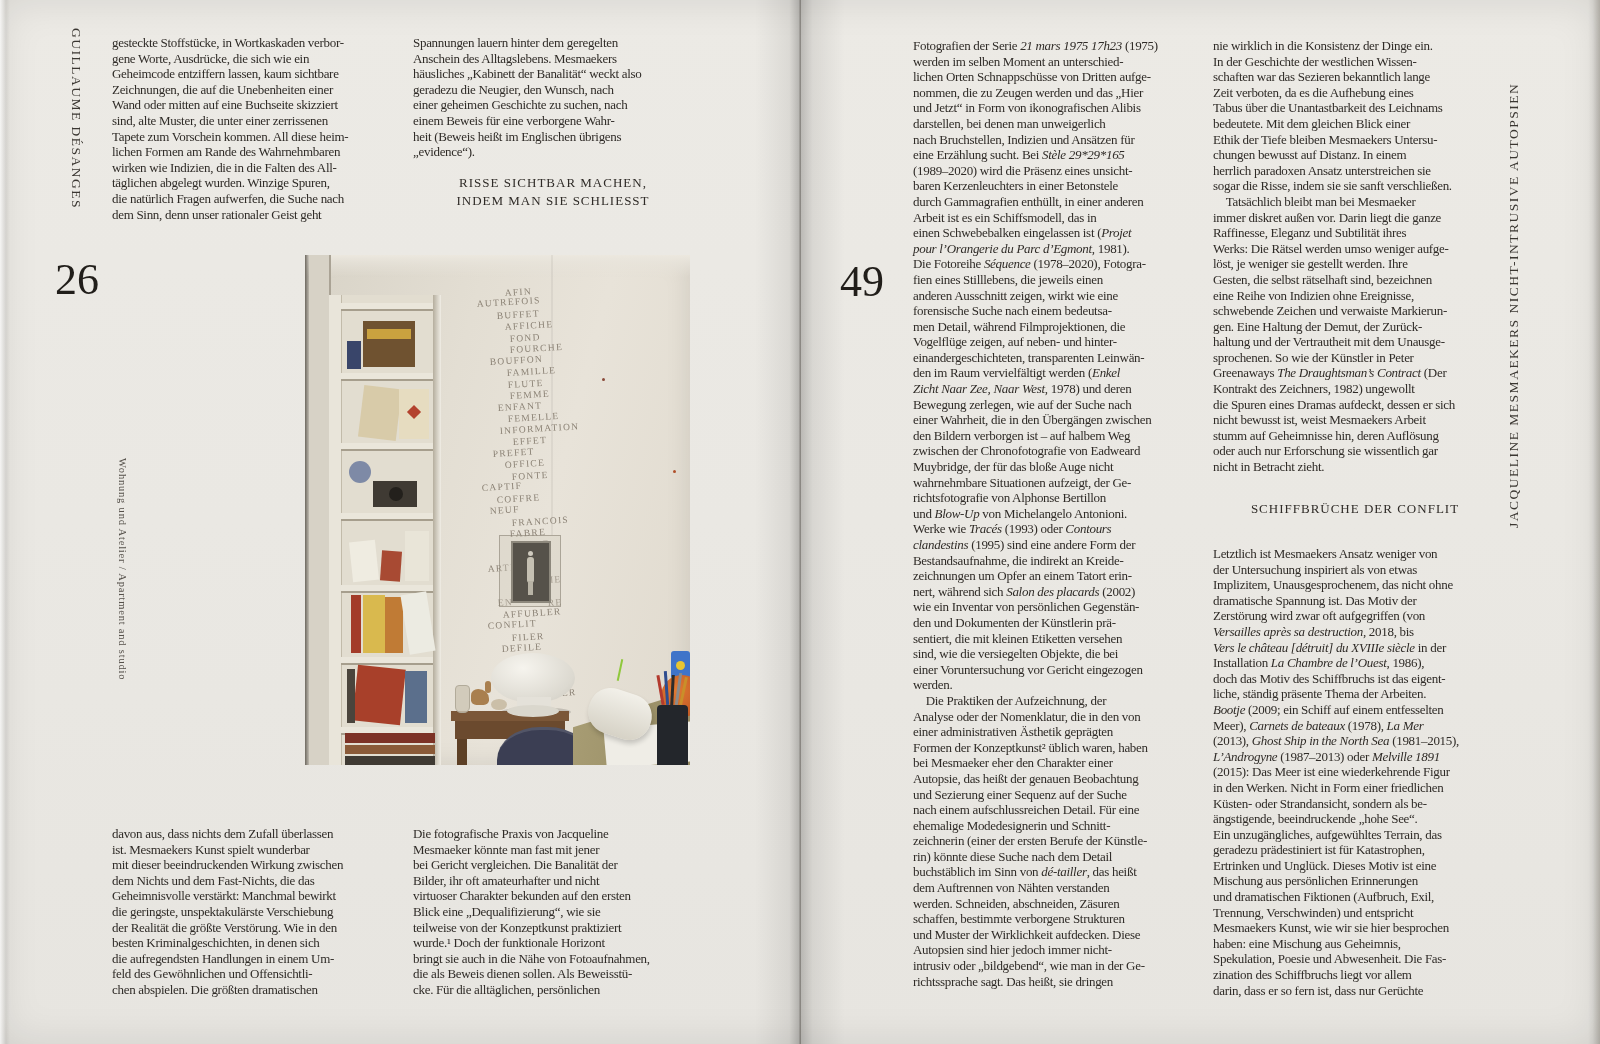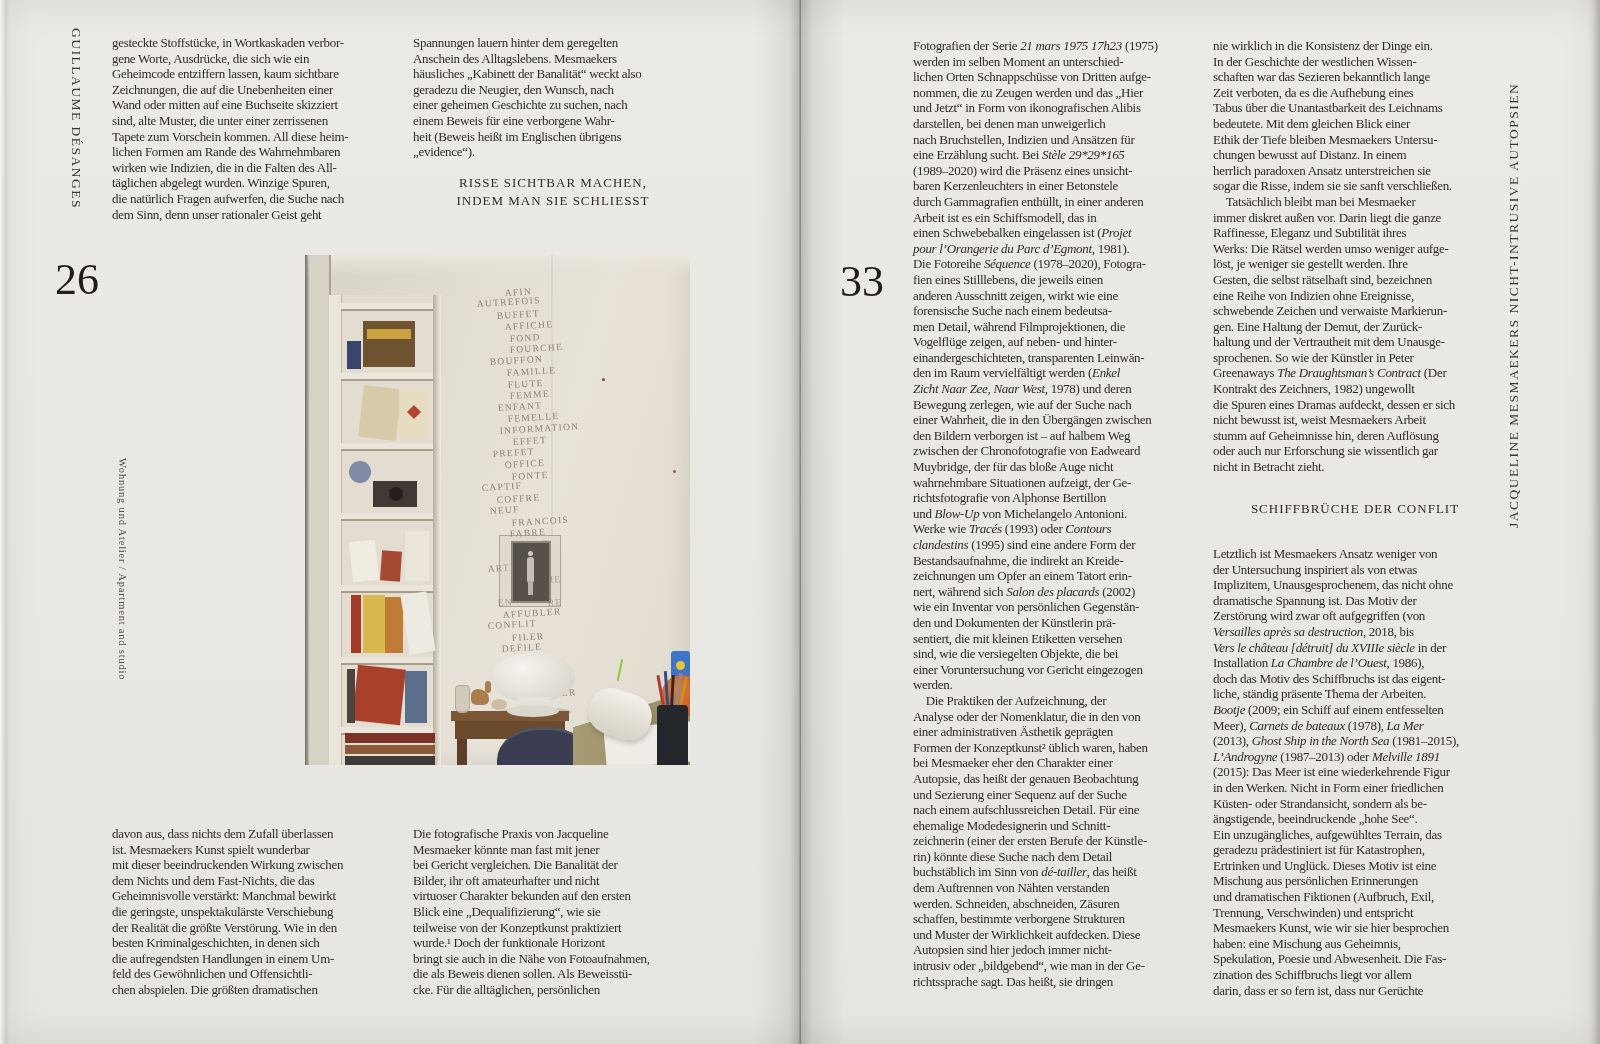--- a/index.html
+++ b/index.html
@@ -160,21 +160,21 @@
       <div class="ph" style="left:352px;top:450px;width:31px;height:60px;border-radius:4px 4px 0 0;background:#23262b;"></div>
     </div>
 
     <div class="capvert">Wohnung und Atelier / Apartment and studio</div>
 
     <div class="col" style="left:112px;top:826px;width:290px;">davon aus, dass nichts dem Zufall überlassen<br>ist. Mesmaekers Kunst spielt wunderbar<br>mit dieser beeindruckenden Wirkung zwischen<br>dem Nichts und dem Fast-Nichts, die das<br>Geheimnisvolle verstärkt: Manchmal bewirkt<br>die geringste, unspektakulärste Verschiebung<br>der Realität die größte Verstörung. Wie in den<br>besten Kriminalgeschichten, in denen sich<br>die aufregendsten Handlungen in einem Um-<br>feld des Gewöhnlichen und Offensichtli-<br>chen abspielen. Die größten dramatischen</div>
     <div class="col" style="left:413px;top:826px;width:300px;">Die fotografische Praxis von Jacqueline<br>Mesmaeker könnte man fast mit jener<br>bei Gericht vergleichen. Die Banalität der<br>Bilder, ihr oft amateurhafter und nicht<br>virtuoser Charakter bekunden auf den ersten<br>Blick eine „Dequalifizierung“, wie sie<br>teilweise von der Konzeptkunst praktiziert<br>wurde.¹ Doch der funktionale Horizont<br>bringt sie auch in die Nähe von Fotoaufnahmen,<br>die als Beweis dienen sollen. Als Beweisstü-<br>cke. Für die alltäglichen, persönlichen</div>
   </div>
 
   <div>
-    <div class="pagenum" style="left:840px;top:260px;">33</div>
+    <div class="pagenum" style="left:840px;top:260px;">49</div>
     <div class="col" style="left:913px;top:38px;width:285px;">Fotografien der Serie <em>21 mars 1975 17h23</em> (1975)<br>werden im selben Moment an unterschied-<br>lichen Orten Schnappschüsse von Dritten aufge-<br>nommen, die zu Zeugen werden und das „Hier<br>und Jetzt“ in Form von ikonografischen Alibis<br>darstellen, bei denen man unweigerlich<br>nach Bruchstellen, Indizien und Ansätzen für<br>eine Erzählung sucht. Bei <em>Stèle 29*29*165</em><br>(1989–2020) wird die Präsenz eines unsicht-<br>baren Kerzenleuchters in einer Betonstele<br>durch Gammagrafien enthüllt, in einer anderen<br>Arbeit ist es ein Schiffsmodell, das in<br>einen Schwebebalken eingelassen ist (<em>Projet</em><br><em>pour l’Orangerie du Parc d’Egmont</em>, 1981).<br>Die Fotoreihe <em>Séquence</em> (1978–2020), Fotogra-<br>fien eines Stilllebens, die jeweils einen<br>anderen Ausschnitt zeigen, wirkt wie eine<br>forensische Suche nach einem bedeutsa-<br>men Detail, während Filmprojektionen, die<br>Vogelflüge zeigen, auf neben- und hinter-<br>einandergeschichteten, transparenten Leinwän-<br>den im Raum vervielfältigt werden (<em>Enkel</em><br><em>Zicht Naar Zee, Naar West</em>, 1978) und deren<br>Bewegung zerlegen, wie auf der Suche nach<br>einer Wahrheit, die in den Übergängen zwischen<br>den Bildern verborgen ist – auf halbem Weg<br>zwischen der Chronofotografie von Eadweard<br>Muybridge, der für das bloße Auge nicht<br>wahrnehmbare Situationen aufzeigt, der Ge-<br>richtsfotografie von Alphonse Bertillon<br>und <em>Blow-Up</em> von Michelangelo Antonioni.<br>Werke wie <em>Tracés</em> (1993) oder <em>Contours</em><br><em>clandestins</em> (1995) sind eine andere Form der<br>Bestandsaufnahme, die indirekt an Kreide-<br>zeichnungen um Opfer an einem Tatort erin-<br>nert, während sich <em>Salon des placards</em> (2002)<br>wie ein Inventar von persönlichen Gegenstän-<br>den und Dokumenten der Künstlerin prä-<br>sentiert, die mit kleinen Etiketten versehen<br>sind, wie die versiegelten Objekte, die bei<br>einer Voruntersuchung vor Gericht eingezogen<br>werden.<br> Die Praktiken der Aufzeichnung, der<br>Analyse oder der Nomenklatur, die in den von<br>einer administrativen Ästhetik geprägten<br>Formen der Konzeptkunst² üblich waren, haben<br>bei Mesmaeker eher den Charakter einer<br>Autopsie, das heißt der genauen Beobachtung<br>und Sezierung einer Sequenz auf der Suche<br>nach einem aufschlussreichen Detail. Für eine<br>ehemalige Modedesignerin und Schnitt-<br>zeichnerin (einer der ersten Berufe der Künstle-<br>rin) könnte diese Suche nach dem Detail<br>buchstäblich im Sinn von <em>dé-tailler</em>, das heißt<br>dem Auftrennen von Nähten verstanden<br>werden. Schneiden, abschneiden, Zäsuren<br>schaffen, bestimmte verborgene Strukturen<br>und Muster der Wirklichkeit aufdecken. Diese<br>Autopsien sind hier jedoch immer nicht-<br>intrusiv oder „bildgebend“, wie man in der Ge-<br>richtssprache sagt. Das heißt, sie dringen</div>
     <div class="col" style="left:1213px;top:38px;width:285px;">nie wirklich in die Konsistenz der Dinge ein.<br>In der Geschichte der westlichen Wissen-<br>schaften war das Sezieren bekanntlich lange<br>Zeit verboten, da es die Aufhebung eines<br>Tabus über die Unantastbarkeit des Leichnams<br>bedeutete. Mit dem gleichen Blick einer<br>Ethik der Tiefe bleiben Mesmaekers Untersu-<br>chungen bewusst auf Distanz. In einem<br>herrlich paradoxen Ansatz unterstreichen sie<br>sogar die Risse, indem sie sie sanft verschließen.<br> Tatsächlich bleibt man bei Mesmaeker<br>immer diskret außen vor. Darin liegt die ganze<br>Raffinesse, Eleganz und Subtilität ihres<br>Werks: Die Rätsel werden umso weniger aufge-<br>löst, je weniger sie gestellt werden. Ihre<br>Gesten, die selbst rätselhaft sind, bezeichnen<br>eine Reihe von Indizien ohne Ereignisse,<br>schwebende Zeichen und verwaiste Markierun-<br>gen. Eine Haltung der Demut, der Zurück-<br>haltung und der Vertrautheit mit dem Unausge-<br>sprochenen. So wie der Künstler in Peter<br>Greenaways <em>The Draughtsman’s Contract</em> (Der<br>Kontrakt des Zeichners, 1982) ungewollt<br>die Spuren eines Dramas aufdeckt, dessen er sich<br>nicht bewusst ist, weist Mesmaekers Arbeit<br>stumm auf Geheimnisse hin, deren Auflösung<br>oder auch nur Erforschung sie wissentlich gar<br>nicht in Betracht zieht.</div>
     <div class="heading" style="left:1210px;top:500px;width:290px;">SCHIFFBRÜCHE DER CONFLIT</div>
     <div class="col" style="left:1213px;top:546px;width:285px;">Letztlich ist Mesmaekers Ansatz weniger von<br>der Untersuchung inspiriert als von etwas<br>Implizitem, Unausgesprochenem, das nicht ohne<br>dramatische Spannung ist. Das Motiv der<br>Zerstörung wird zwar oft aufgegriffen (von<br><em>Versailles après sa destruction</em>, 2018, bis<br><em>Vers le château [détruit] du XVIIIe siècle</em> in der<br>Installation <em>La Chambre de l’Ouest</em>, 1986),<br>doch das Motiv des Schiffbruchs ist das eigent-<br>liche, ständig präsente Thema der Arbeiten.<br><em>Bootje</em> (2009; ein Schiff auf einem entfesselten<br>Meer), <em>Carnets de bateaux</em> (1978), <em>La Mer</em><br>(2013), <em>Ghost Ship in the North Sea</em> (1981–2015),<br><em>L’Androgyne</em> (1987–2013) oder <em>Melville 1891</em><br>(2015): Das Meer ist eine wiederkehrende Figur<br>in den Werken. Nicht in Form einer friedlichen<br>Küsten- oder Strandansicht, sondern als be-<br>ängstigende, beeindruckende „hohe See“.<br>Ein unzugängliches, aufgewühltes Terrain, das<br>geradezu prädestiniert ist für Katastrophen,<br>Ertrinken und Unglück. Dieses Motiv ist eine<br>Mischung aus persönlichen Erinnerungen<br>und dramatischen Fiktionen (Aufbruch, Exil,<br>Trennung, Verschwinden) und entspricht<br>Mesmaekers Kunst, wie wir sie hier besprochen<br>haben: eine Mischung aus Geheimnis,<br>Spekulation, Poesie und Abwesenheit. Die Fas-<br>zination des Schiffbruchs liegt vor allem<br>darin, dass er so fern ist, dass nur Gerüchte</div>
     <div class="mvert right">JACQUELINE MESMAEKERS NICHT-INTRUSIVE AUTOPSIEN</div>
   </div>
 
   <div class="gutter"></div>
   <div class="edgeL"></div>
   <div class="edgeR"></div>

